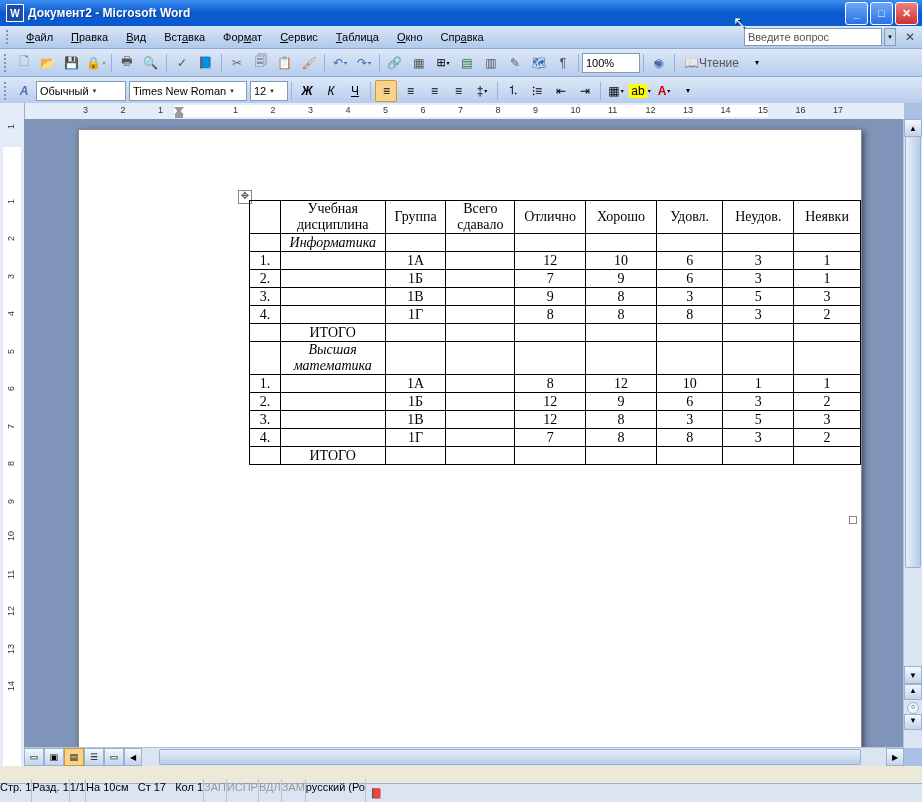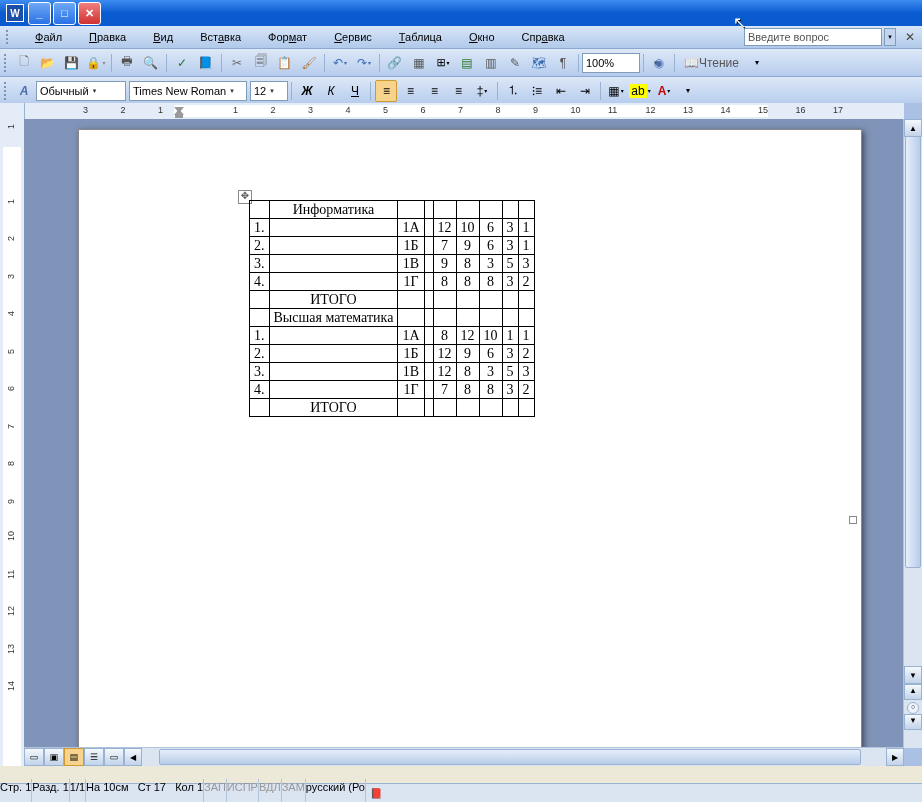--- a/index.html
+++ b/index.html
@@ -8,21 +8,21 @@
   
   .titlebar { height:26px; background:linear-gradient(to bottom,#3c8cf0 0%,#0a5bd0 50%,#0a5bd0 100%); display:flex; align-items:center; color:white; font-weight:bold; padding-left:6px; }
   .titlebar .app-icon { width:16px; height:16px; background:#1b4ea8; border:1px solid #fff; display:flex; align-items:center; justify-content:center; color:white; font-size:10px; font-weight:bold; margin-right:4px; }
   .titlebar .title { flex:1; font-size:12px; text-shadow:1px 1px 0 rgba(0,0,0,0.3); }
   .winbtns { display:flex; gap:2px; padding-right:4px; }
   .winbtn { width:21px; height:21px; border:1px solid #fff; border-radius:3px; display:flex; align-items:center; justify-content:center; color:white; font-size:11px; font-weight:bold; }
   .winbtn.min, .winbtn.max { background:linear-gradient(to bottom,#6ea7f5,#2a72e6); }
   .winbtn.close { background:linear-gradient(to bottom,#f08080,#d03030); }
 
   
-  .menubar { height:22px; background:linear-gradient(to bottom,#d9e6f8,#b1c9ea); display:flex; align-items:center; padding-left:6px; gap:15px; border-bottom:1px solid #8ca8cf; }
+  .menubar { height:22px; background:linear-gradient(to bottom,#d9e6f8,#b1c9ea); display:flex; align-items:center; padding-left:6px; gap:6px; border-bottom:1px solid #8ca8cf; }
   .menubar .handle { width:4px; height:14px; border-left:2px dotted #7a93ba; margin-right:2px; }
   .menubar .mitem { padding:2px 6px; }
   .menubar .mitem u { text-decoration:underline; }
   .menubar .right { margin-left:auto; display:flex; align-items:center; gap:2px; }
   .qbox { background:white; border:1px solid #7f9db9; height:16px; width:130px; padding:0 3px; font-size:11px; color:#555; }
   .dropbtn { width:10px; height:16px; background:#c4d6ef; border:1px solid #7f9db9; display:flex; align-items:center; justify-content:center; font-size:7px; }
 
   
   .toolbar { height:27px; background:linear-gradient(to bottom,#dde8f7,#b6cced); display:flex; align-items:center; padding-left:4px; border-bottom:1px solid #8ca8cf; }
   .tb-handle { width:4px; height:18px; border-left:2px dotted #7a93ba; margin-right:2px; }
@@ -77,31 +77,32 @@
   .status { position:absolute; bottom:0; left:0; right:0; height:18px; background:#dbe5f1; border-top:1px solid #9ab2d2; display:flex; align-items:center; font-size:11px; }
   .status .cell { padding:0 0; border-right:1px inset #b0c4de; height:28px; line-height:16px;}
   .status .dim { color:#999;}
   .status .bookic { margin-left:4px; font-size:10px; color:#8b5a2b;}
 
   
   .move-handle { position:absolute; left:159px; top:60px; width:12px; height:12px; border:1px solid #888; background:white; font-size:10px; text-align:center; line-height:10px; color:#555;}
   .dtable { position:absolute; left:170px; top:70px; border-collapse:collapse; font-family:"Times New Roman", serif; font-size:14px; }
   .dtable td, .dtable th { border:1px solid black; padding:0 4px; text-align:center; height:17px; }
   .dtable .hdr { font-weight:bold; }
-  .dtable .disc { }
+  .dtable .disc { font-style:italic; }
   .dtable .tot { font-style:normal; }
   .resize-handle { position:absolute; width:6px; height:6px; border:1px solid #888; background:white; }
 
   .cursor-arrow { position:absolute; top:13px; left:733px; color:white; font-size:16px; text-shadow:1px 1px 0 black; z-index:100; pointer-events:none;}
 </style>
 </head>
 <body>
 
 <div class="titlebar">
   <div class="app-icon">W</div>
+  <div class="title">Документ2 - Microsoft Word</div>
   <div class="winbtns">
     <div class="winbtn min">_</div>
     <div class="winbtn max">□</div>
     <div class="winbtn close">✕</div>
   </div>
 </div>
 <div class="cursor-arrow">↖</div>
 
 <div class="menubar">
   <div class="handle"></div>
@@ -259,20 +260,31 @@
         <span class="num" style="top: 588px;">14</span>
       </div>
   </div>
 
   <div class="page-scroll">
     <div class="page">
       <div class="move-handle">✥</div>
       <table class="dtable">
         <tbody>
         <tr>
+          <td style="width:22px;"></td>
+          <td style="width:96px;">Учебная дисциплина</td>
+          <td style="width:52px;">Группа</td>
+          <td style="width:60px;">Всего сдавало</td>
+          <td style="width:62px;">Отлично</td>
+          <td style="width:62px;">Хорошо</td>
+          <td style="width:58px;">Удовл.</td>
+          <td style="width:62px;">Неудов.</td>
+          <td style="width:58px;">Неявки</td>
+        </tr>
+        <tr>
               <td></td>
               <td class="disc">Информатика</td>
               <td></td>
               <td></td>
               <td></td>
               <td></td>
               <td></td>
               <td></td>
               <td></td>
             </tr>

